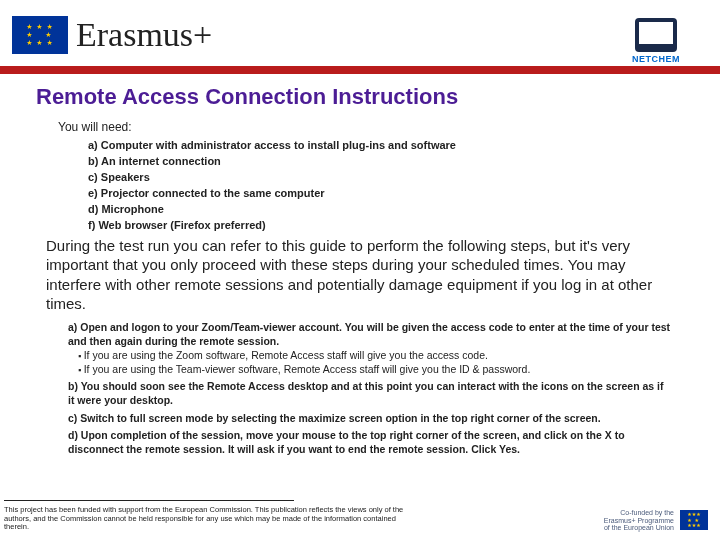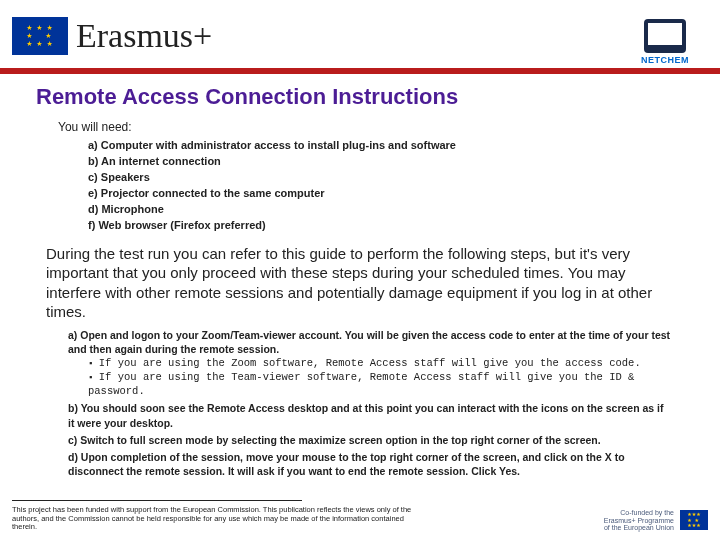--- a/index.html
+++ b/index.html
@@ -7,22 +7,22 @@
     width: 720px;
     height: 540px;
     font-family: Verdana, Arial, sans-serif;
     background: #fff;
     overflow: hidden;
     position: relative;
   }
   .header {
     display: flex;
     align-items: center;
-    padding: 8px 19px 4px 12px;
-    border-bottom: 6px solid #b91c1c;
+    padding: 8px 28px 4px 12px;
+    border-bottom: 8px solid #b91c1c;
     height: 74px;
   }
   .flag {
     width: 56px; height: 38px;
     background: #003399;
     display: flex; align-items: center; justify-content: center;
     margin-right: 8px;
   }
   .stars { color: #ffcc00; font-size: 7px; letter-spacing: 1px; }
   .erasmus { font-size: 34px; color: #222; font-weight: 400; font-family: Georgia, serif; }
@@ -38,32 +38,32 @@
   .netchem-icon:before { content:""; position:absolute; top:4px; left:4px; right:4px; bottom:8px; background:#fff; }
   .netchem-label { font-size: 9px; color:#0066cc; font-weight:bold; letter-spacing:0.5px; }
   .content { padding: 10px 36px 4px 36px; }
   .page-title {
     font-size: 22px;
     font-weight: bold;
     color: #4c1d95;
     margin-bottom: 10px;
   }
   .need-intro { font-size: 12px; color:#222; margin-left: 22px; margin-bottom:4px; }
-  .need-list { list-style:none; margin-left: 52px; margin-bottom:10px; }
+  .need-list { list-style:none; margin-left: 52px; margin-bottom:2px; }
   .need-list li { font-size: 11px; font-weight:bold; color:#222; line-height:1.45; }
   .need-list li .mk { }
   .para { font-size: 15px; color:#222; margin: 0 10px 6px 10px; line-height:1.3; }
   .steps { list-style:none; margin-left: 32px; margin-right:12px; }
   .steps > li { font-size: 10.5px; font-weight:bold; color:#222; line-height:1.35; margin-bottom:3px; }
   .steps > li .mk { }
-  .sub { list-style:none; margin-left: 20px; font-weight:normal;font-family:Liberation Mono, monospace; }
+  .sub { list-style:none; margin-left: 10px; font-weight:normal; }
   .sub li { font-size: 10.5px; line-height:1.35; }
   .sub li:before { content:"▪ "; font-size:9px; }
   .footer {
-    position:absolute; bottom:8px; left:12px; right:12px;
+    position:absolute; bottom:8px; left:4px; right:12px;
     display:flex; align-items:flex-end; justify-content:space-between;
     font-size: 7.5px; color:#222; line-height:1.15;
   }
   .footer hr { position:absolute; top:-4px; left:0; width:290px; border:none; border-top:1px solid #222; }
   .footer-left { width: 400px; position:relative; padding-top:2px; }
   .cofund { display:flex; align-items:center; gap:6px; }
   .cofund-text { font-size:7px; color:#4a5a7a; text-align:right; line-height:1.1; }
   .cofund-flag { width:28px; height:20px; background:#003399; display:flex; align-items:center; justify-content:center; }
   .cofund-flag span { color:#ffcc00; font-size:5px; }
 </style>

